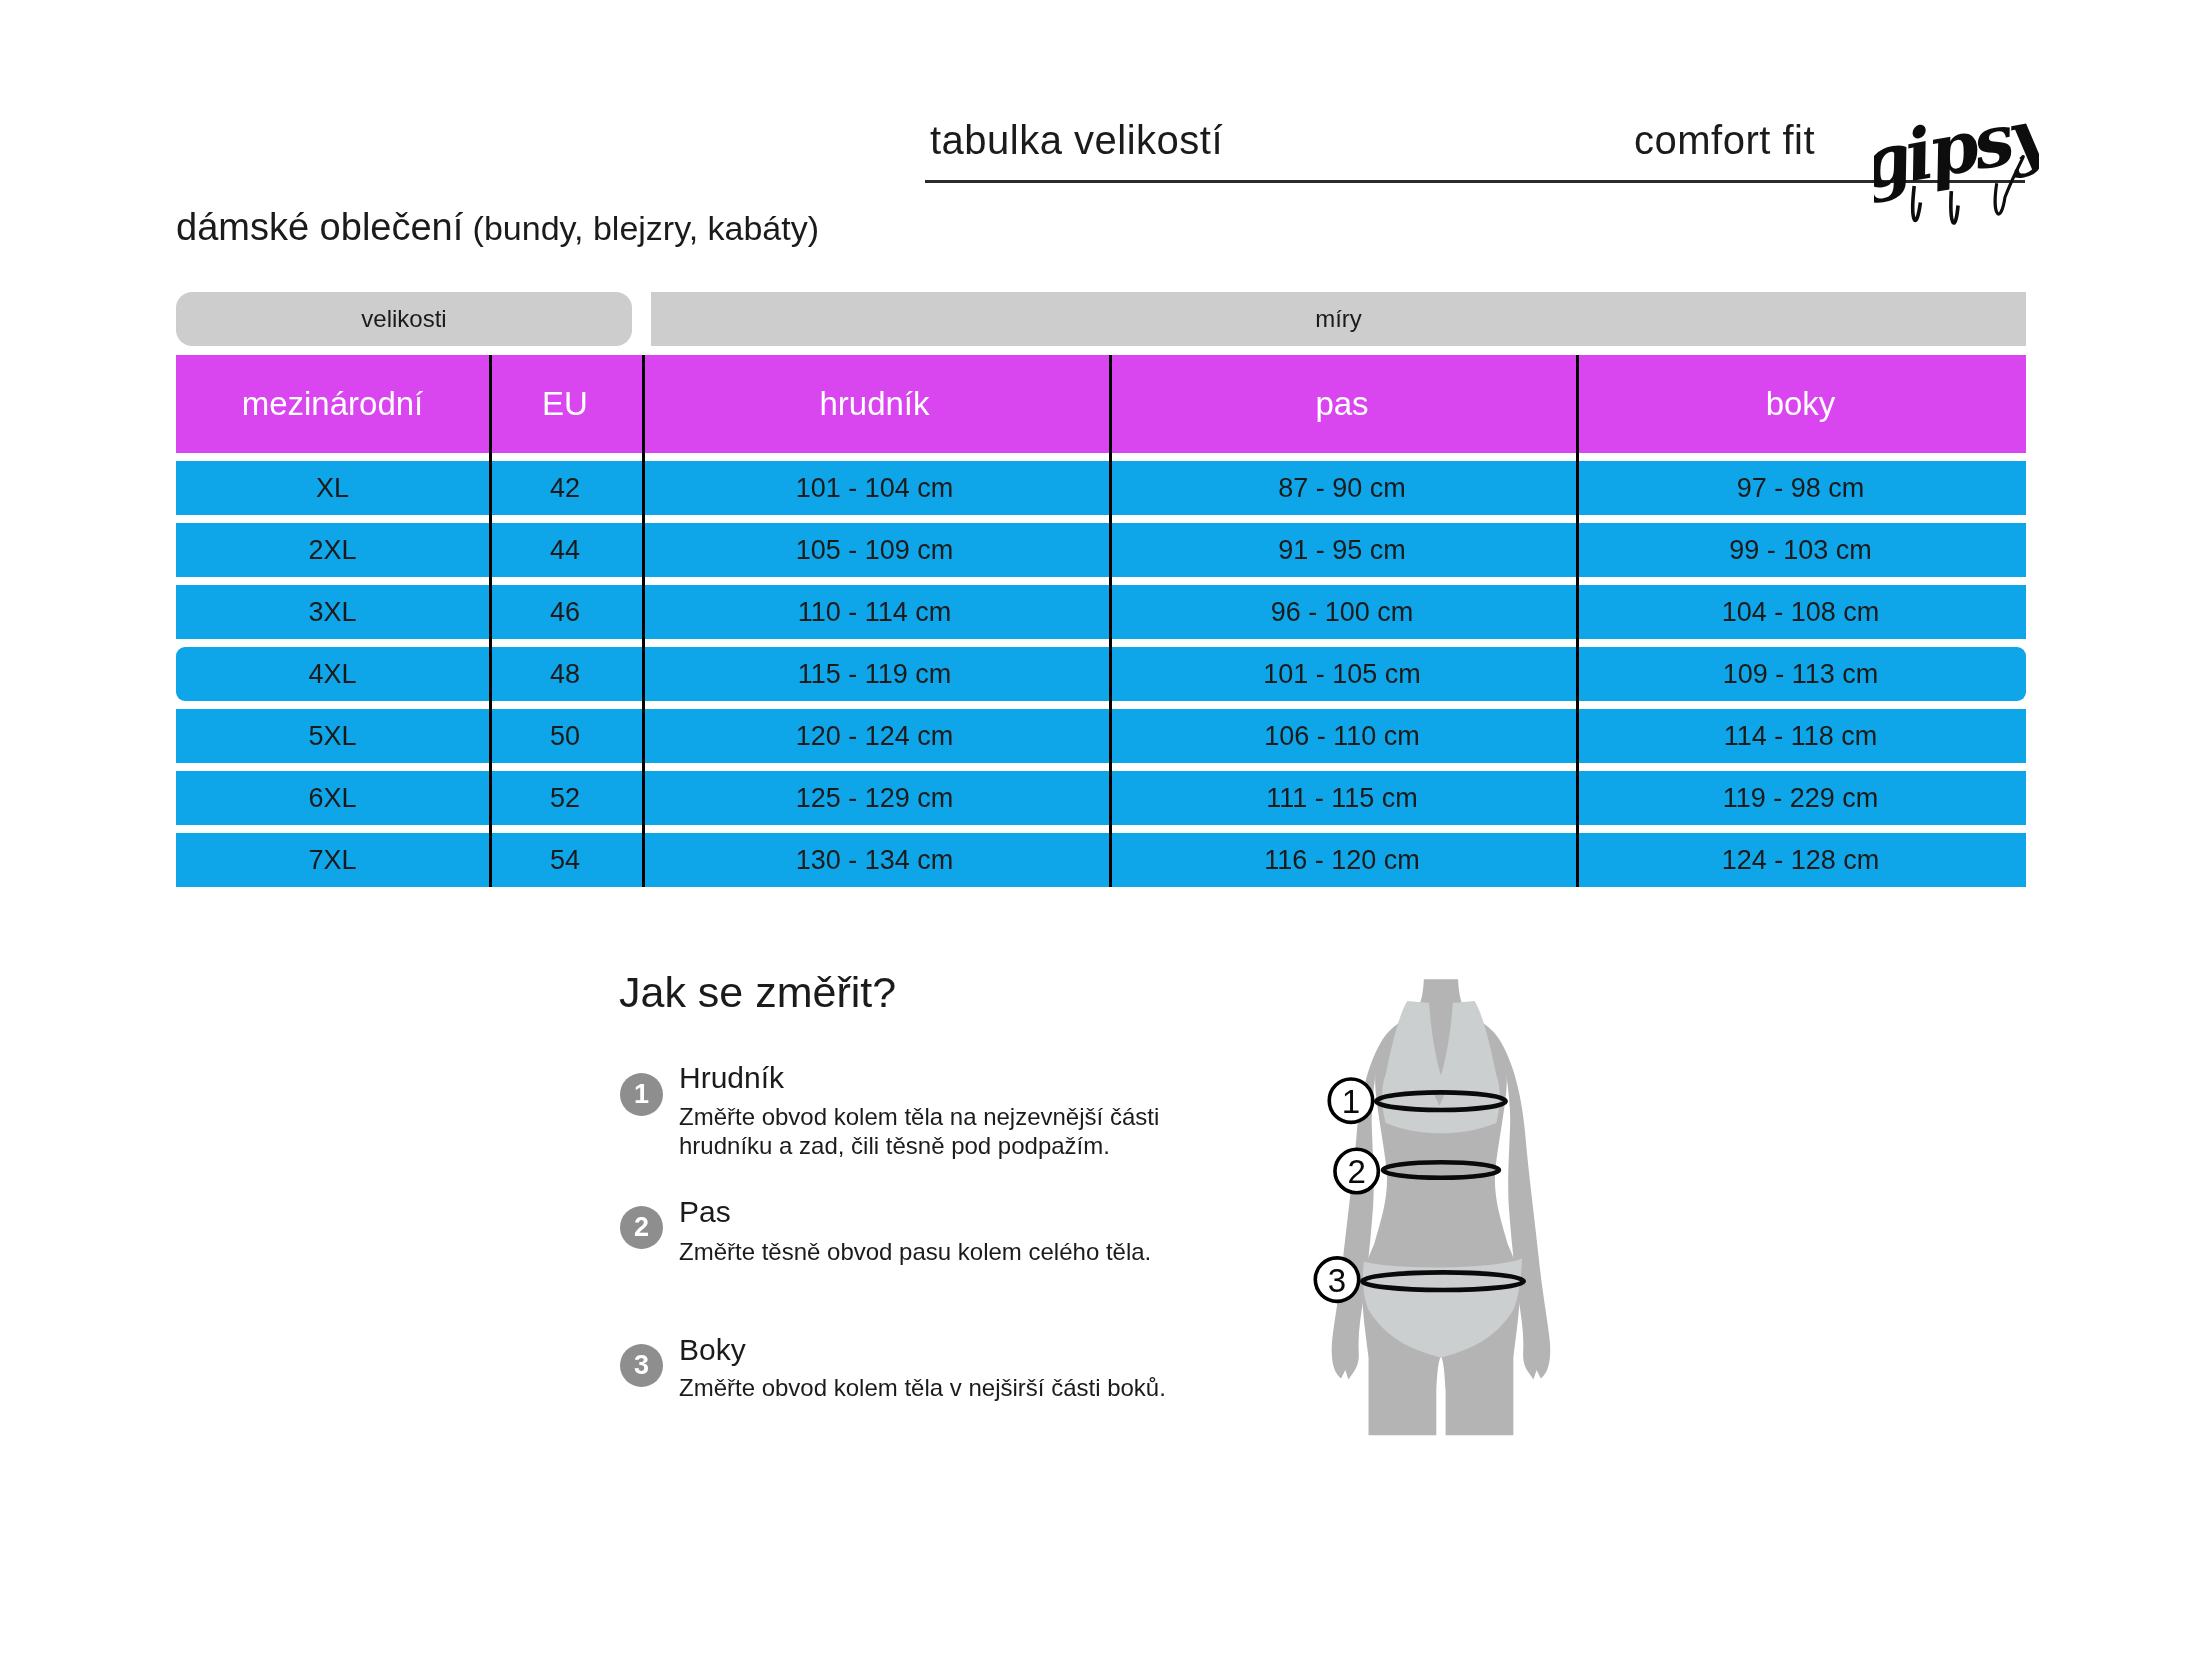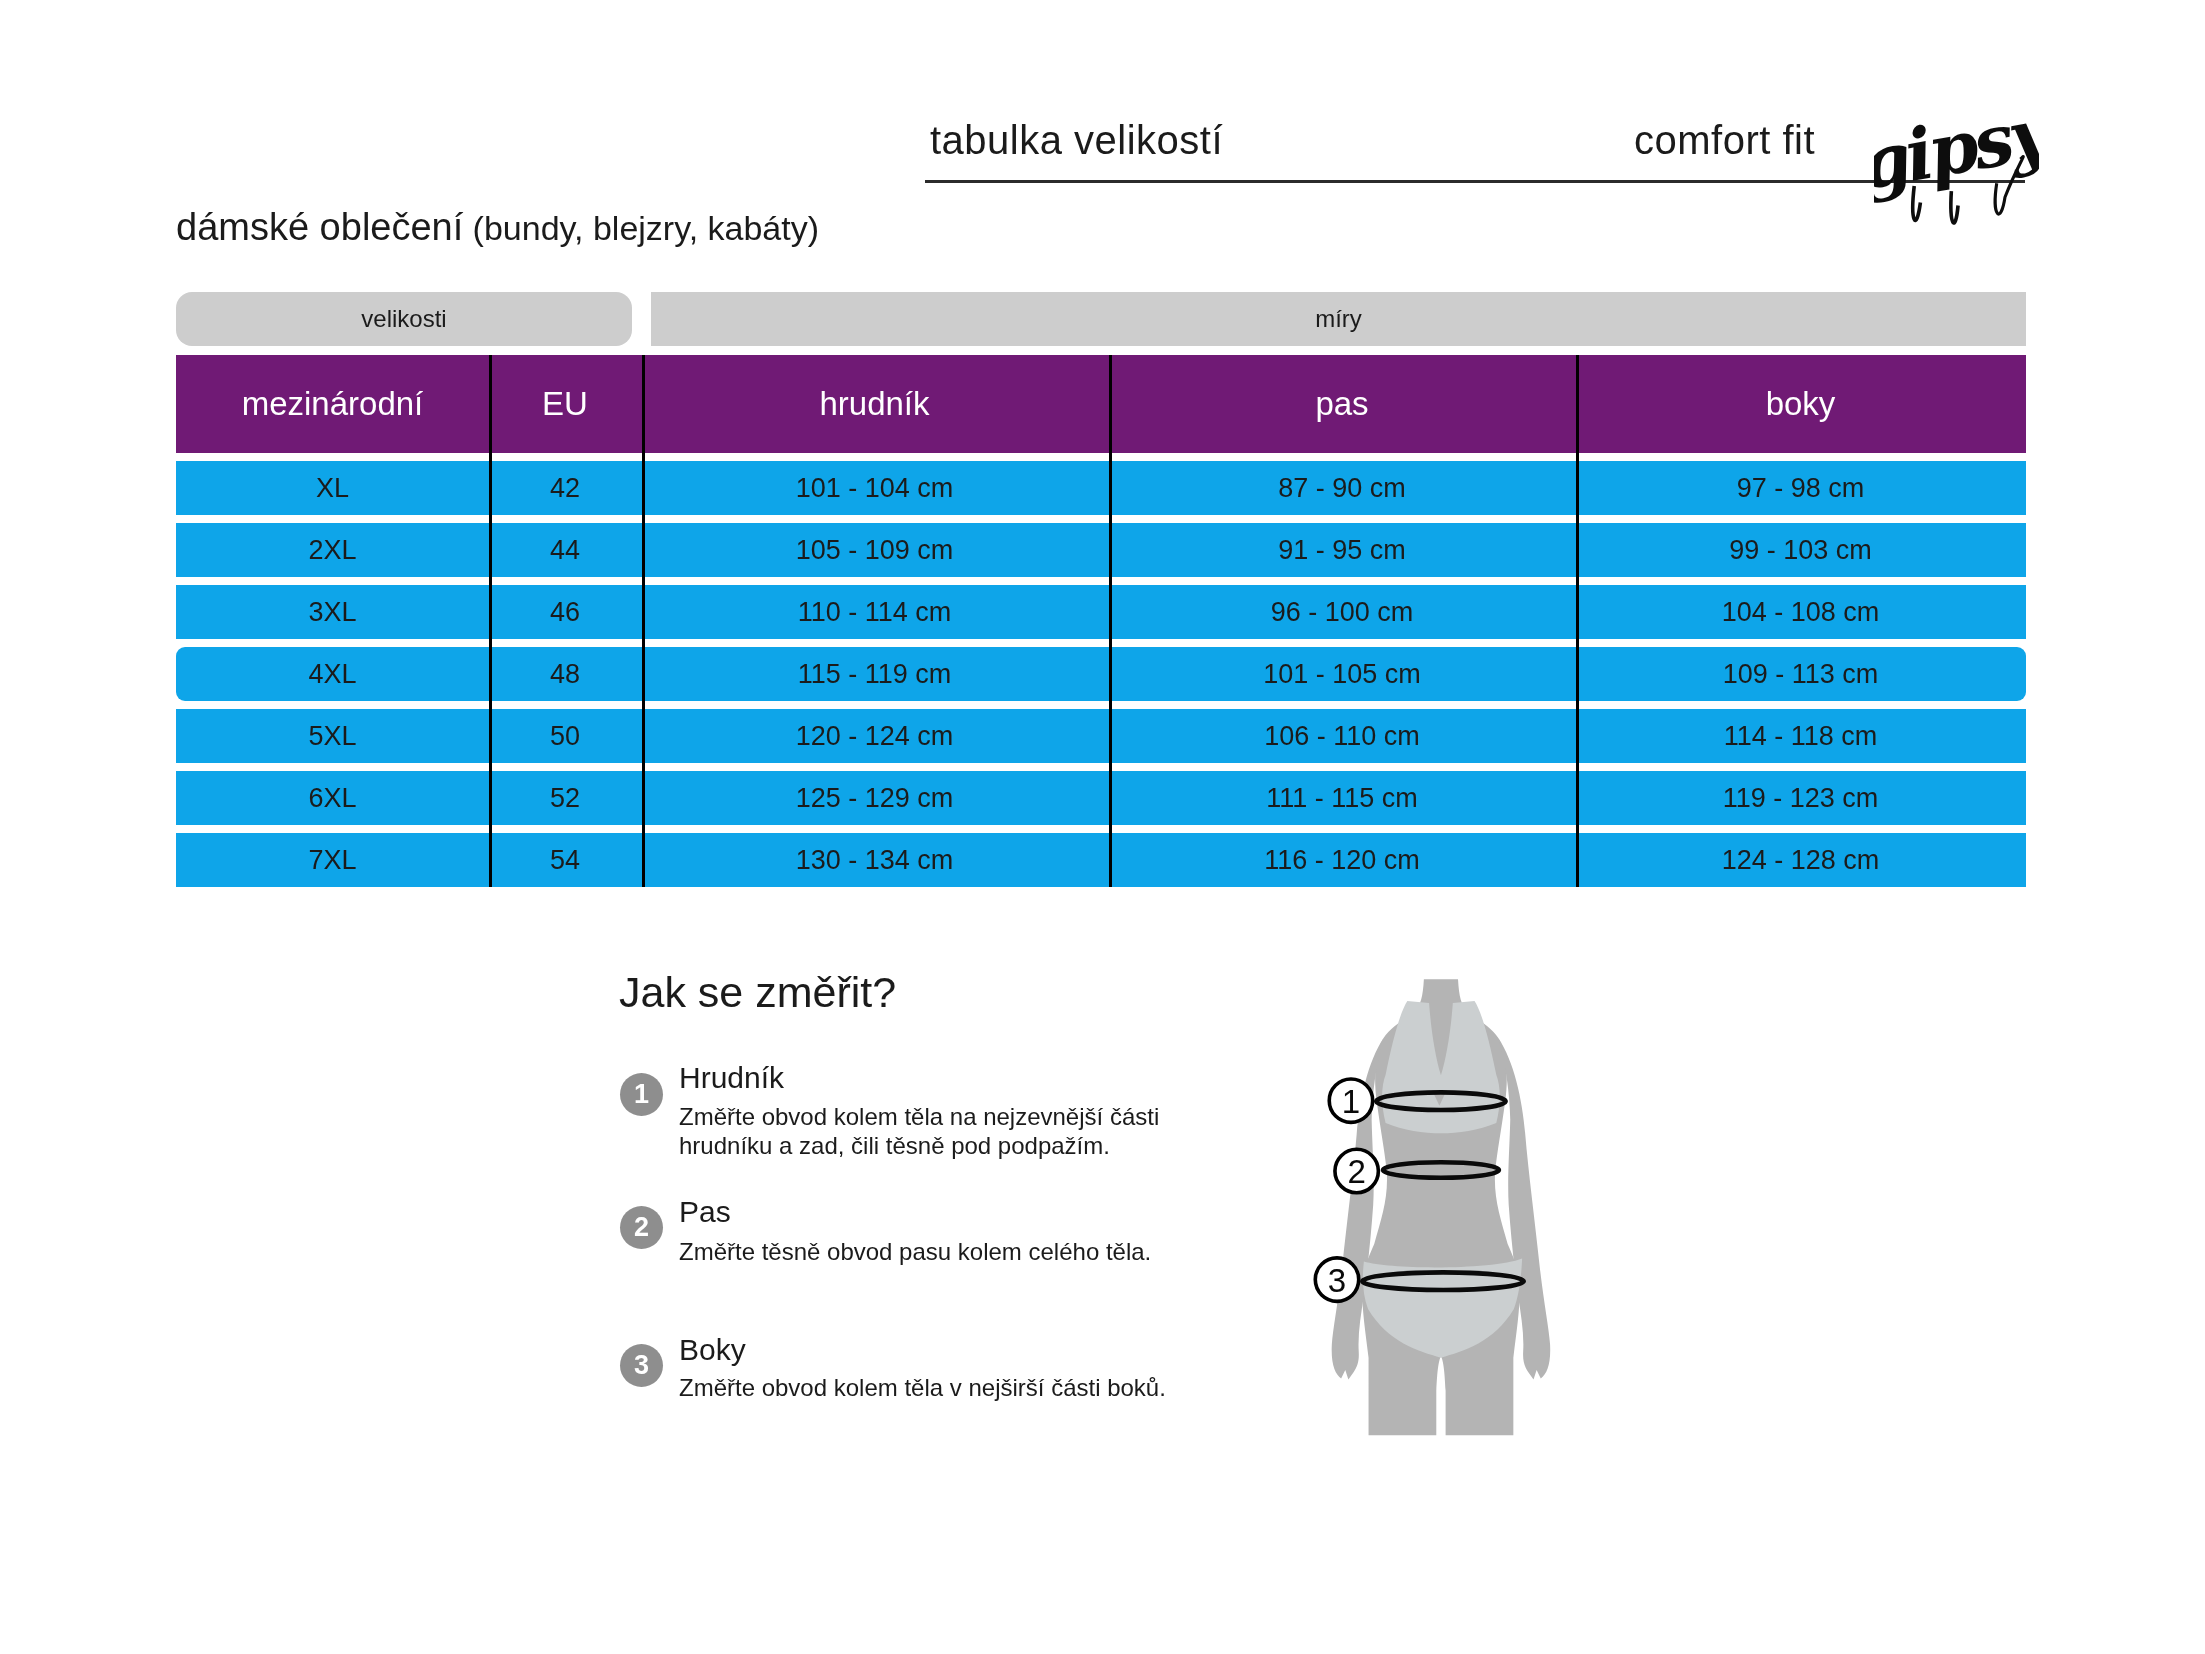--- a/index.html
+++ b/index.html
@@ -17,21 +17,21 @@
   .sec-title{font-size:38px;white-space:nowrap;}
   .sec-title .sub{font-size:34px;margin-left:9.3px;}
 
   
   #size-table{position:absolute;left:176px;top:292px;width:1850px;height:595px;}
   .meta-box{
     position:absolute;top:0;height:54px;background:#cdcdcd;
     display:flex;align-items:center;justify-content:center;font-size:24px;
   }
   .thead{
-    position:absolute;left:0;top:63px;width:1850px;height:98px;background:#701a75;
+    position:absolute;left:0;top:63px;width:1850px;height:98px;background:#d946ef;
     display:flex;color:#ffffff;font-size:33px;
   }
   .trow{
     position:absolute;left:0;width:1850px;height:54px;background:#0ea5e9;
     display:flex;font-size:27px;
   }
   .cell{display:flex;align-items:center;justify-content:center;height:100%;}
   .c0{width:313px}.c1{width:152px}.c2{width:467px}.c3{width:468px}.c4{width:449px}
   .vline{position:absolute;top:63px;width:2.6px;height:532px;background:#000000;}
 
@@ -117,21 +117,21 @@
       <span class="cell c1">50</span>
       <span class="cell c2">120 - 124 cm</span>
       <span class="cell c3">106 - 110 cm</span>
       <span class="cell c4">114 - 118 cm</span>
     </div>
     <div class="trow" style="top:479px;align-items:flex-end;">
       <span class="cell c0">6XL</span>
       <span class="cell c1">52</span>
       <span class="cell c2">125 - 129 cm</span>
       <span class="cell c3">111 - 115 cm</span>
-      <span class="cell c4">119 - 123 cm</span>
+      <span class="cell c4">119 - 229 cm</span>
     </div>
     <div class="trow" style="top:541px;">
       <span class="cell c0">7XL</span>
       <span class="cell c1">54</span>
       <span class="cell c2">130 - 134 cm</span>
       <span class="cell c3">116 - 120 cm</span>
       <span class="cell c4">124 - 128 cm</span>
     </div>
 
     <div class="vline" style="left:313px;"></div>

